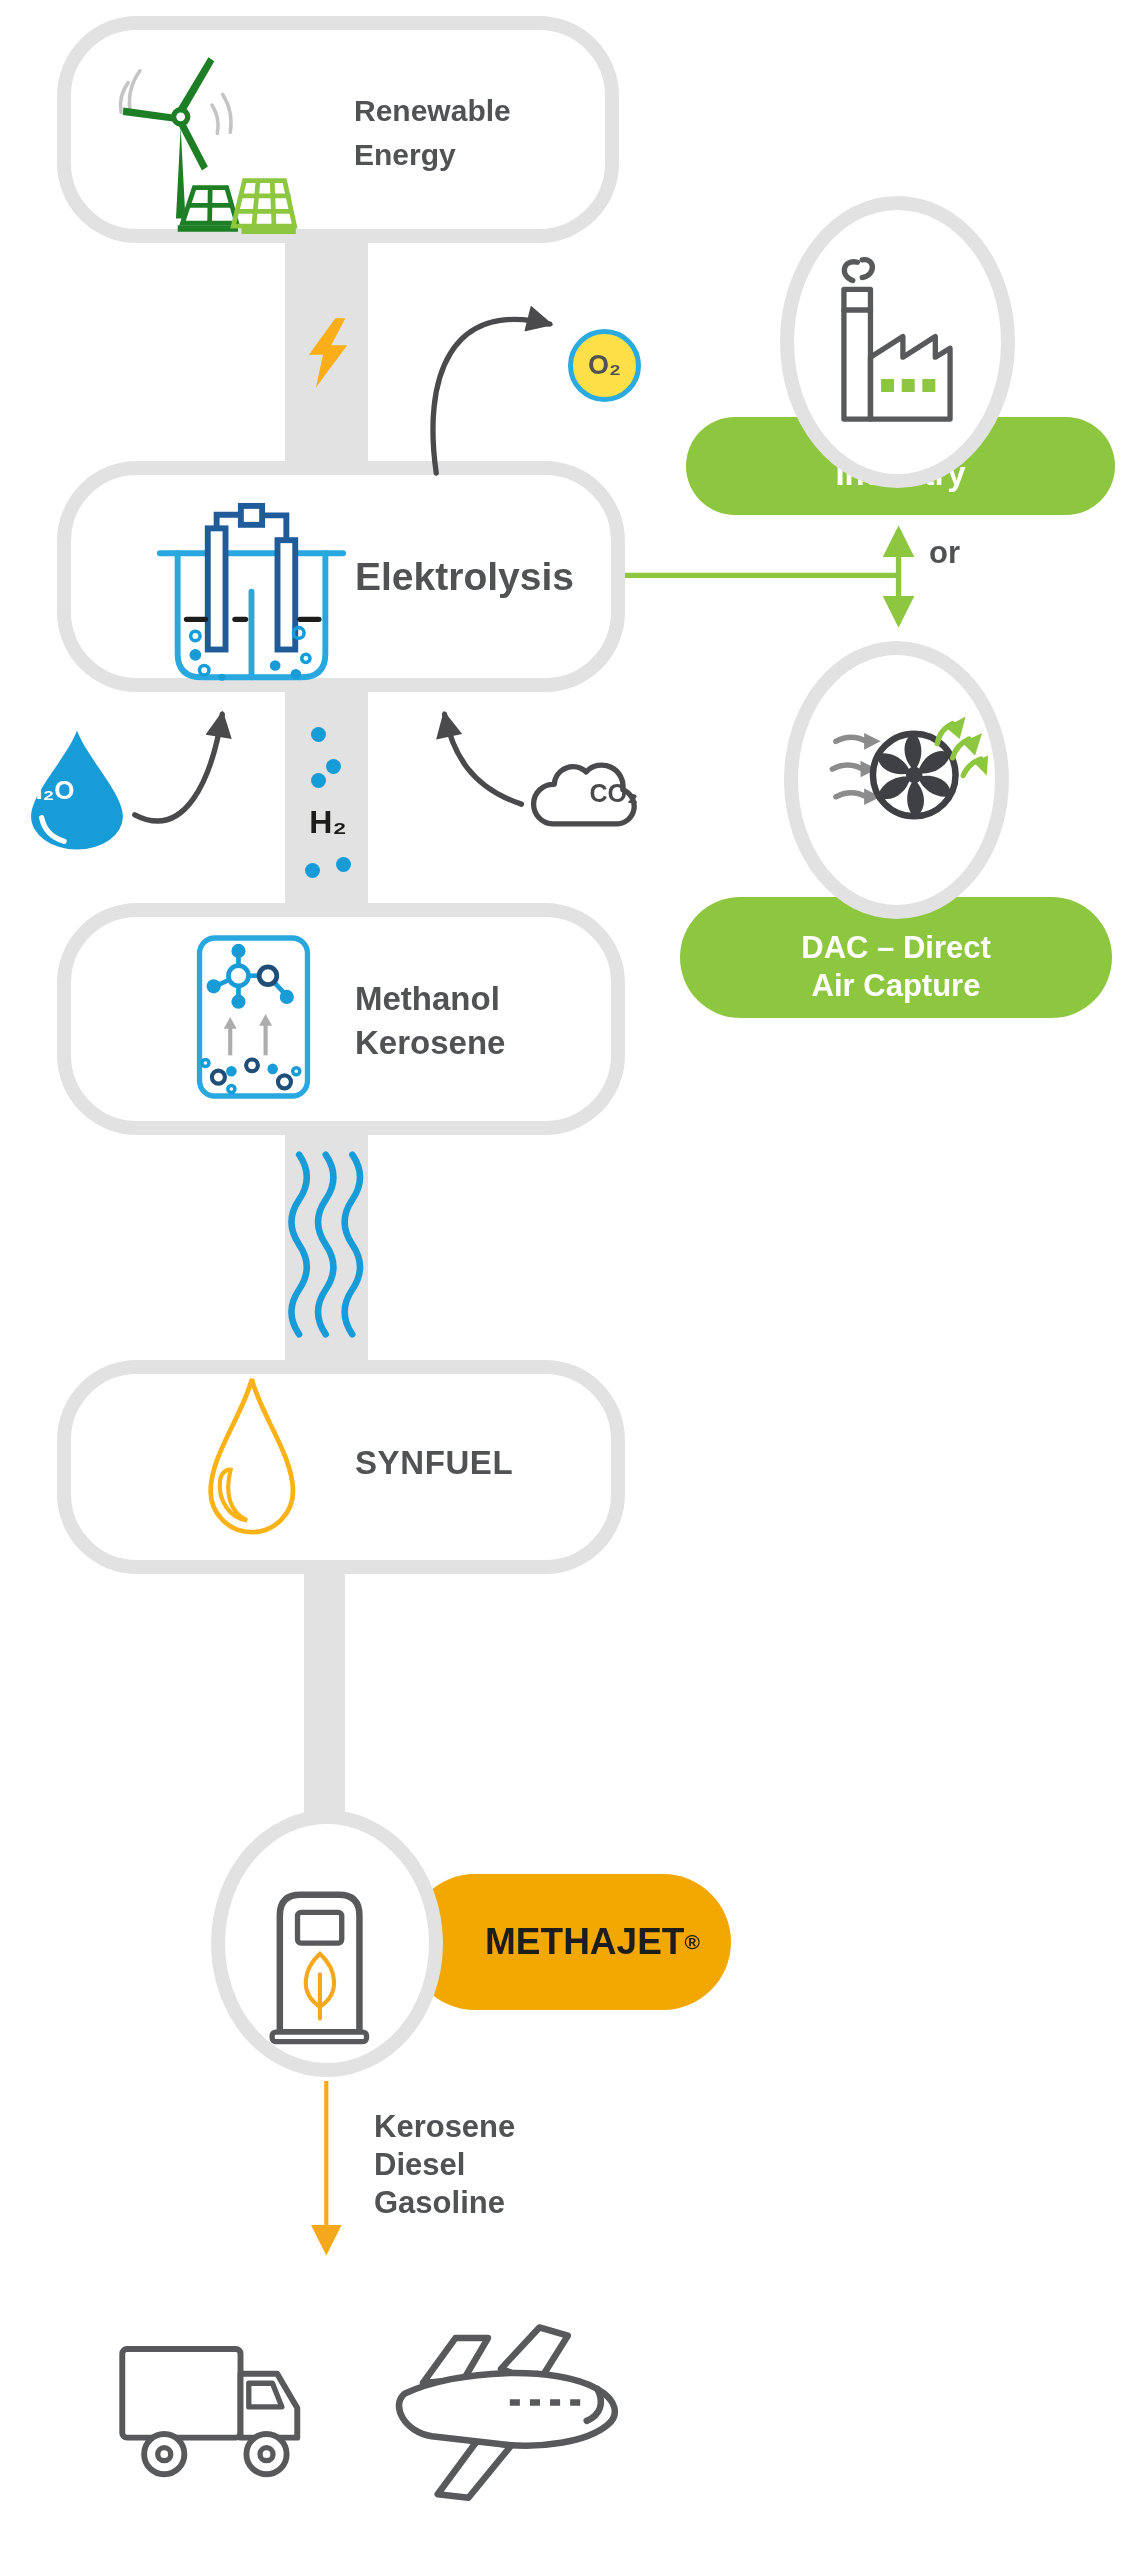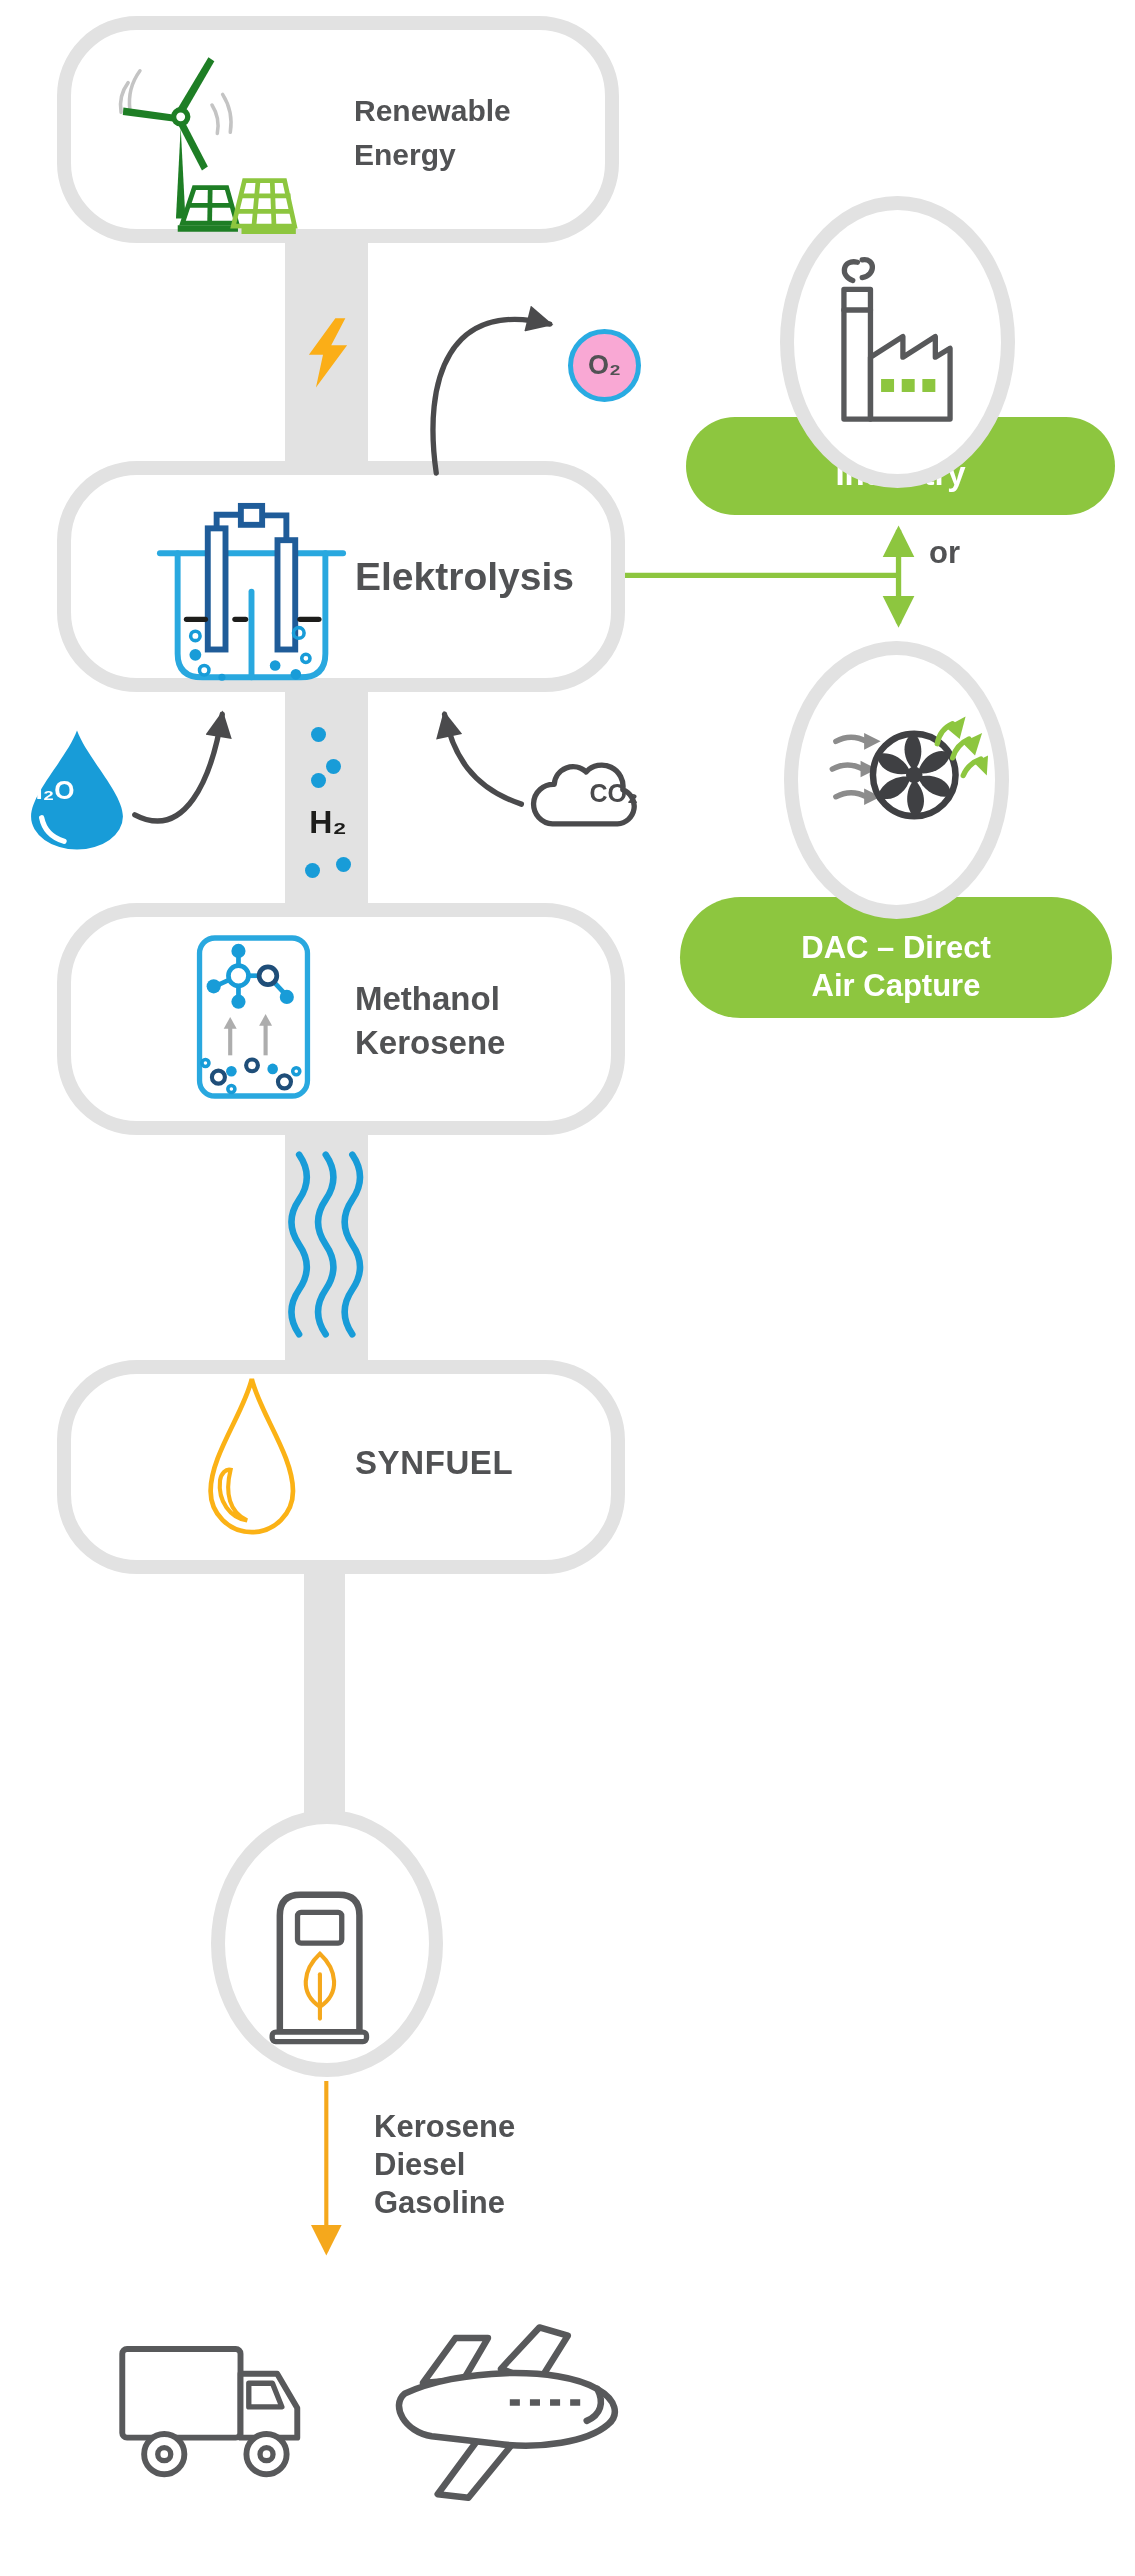--- a/index.html
+++ b/index.html
@@ -11,21 +11,21 @@
   .circle{position:absolute;background:#fff;border:14px solid #E2E2E2;border-radius:50%;
         box-sizing:border-box;z-index:2;}
   .lbl{position:absolute;font-weight:bold;color:#515254;z-index:3;white-space:nowrap;}
   .gpill{position:absolute;background:#8DC63F;z-index:1;display:flex;flex-direction:column;
         align-items:center;justify-content:center;color:#fff;font-weight:bold;text-align:center;
         box-sizing:border-box;}
   .apill{position:absolute;background:#F2A800;z-index:1;display:flex;align-items:center;
         justify-content:center;color:#1D1D1B;font-weight:bold;box-sizing:border-box;}
   svg.abs{position:absolute;overflow:visible;}
   .dot{position:absolute;background:#189CD8;border-radius:50%;z-index:1;}
-  .badge{position:absolute;background:#f9a8d4;border:5.3px solid #29ABE2;border-radius:50%;
+  .badge{position:absolute;background:#fde047;border:5.3px solid #29ABE2;border-radius:50%;
         box-sizing:border-box;display:flex;align-items:center;justify-content:center;
         font-weight:bold;color:#515254;z-index:3;}
 </style>
 </head>
 <body>
 
 <div id="canvas">
 
   <div class="conn" style="left:285px;top:177px;width:83px;height:331px"></div>
   <div class="conn" style="left:285px;top:591px;width:83px;height:378px"></div>
@@ -260,20 +260,24 @@
       <path d="M240 96 q6 -22 28 -32"></path>
       <path d="M258 126 q8 -20 30 -28"></path>
     </g>
     <g fill="#8DC63F">
       <polygon points="228,44 262,26 252,64"></polygon>
       <polygon points="256,70 290,54 278,92"></polygon>
       <polygon points="276,104 300,92 298,126"></polygon>
     </g>
   </svg>
 
+  <div class="apill" style="left:407px;top:1874px;width:324px;height:136px;border-radius:68px;font-size:37px;padding-left:47px">
+    <span>METHAJET</span>
+      <sup style="font-size:21px">®</sup>
+  </div>
   <div class="circle" style="left:211px;top:1810px;width:232px;height:267px"></div>
 
   <svg class="abs" style="left:265px;top:1880px;z-index:3" width="124" height="171" viewBox="0 0 210 290">
     <path d="M25 258 V60 q0 -35 35 -35 h65 q35 0 35 35 v198 Z" fill="#fff" stroke="#58595B" stroke-width="11" stroke-linejoin="round"></path>
     <rect x="12" y="258" width="160" height="16" rx="6" fill="#fff" stroke="#58595B" stroke-width="9"></rect>
     <rect x="55" y="55" width="75" height="52" rx="6" fill="#fff" stroke="#58595B" stroke-width="9"></rect>
     <g stroke="#F5A81C" stroke-width="7" fill="none" stroke-linecap="round">
       <path d="M93 125 C122 152 128 192 93 215 C58 192 64 152 93 125 Z"></path>
       <path d="M93 160 V235"></path>
     </g>

